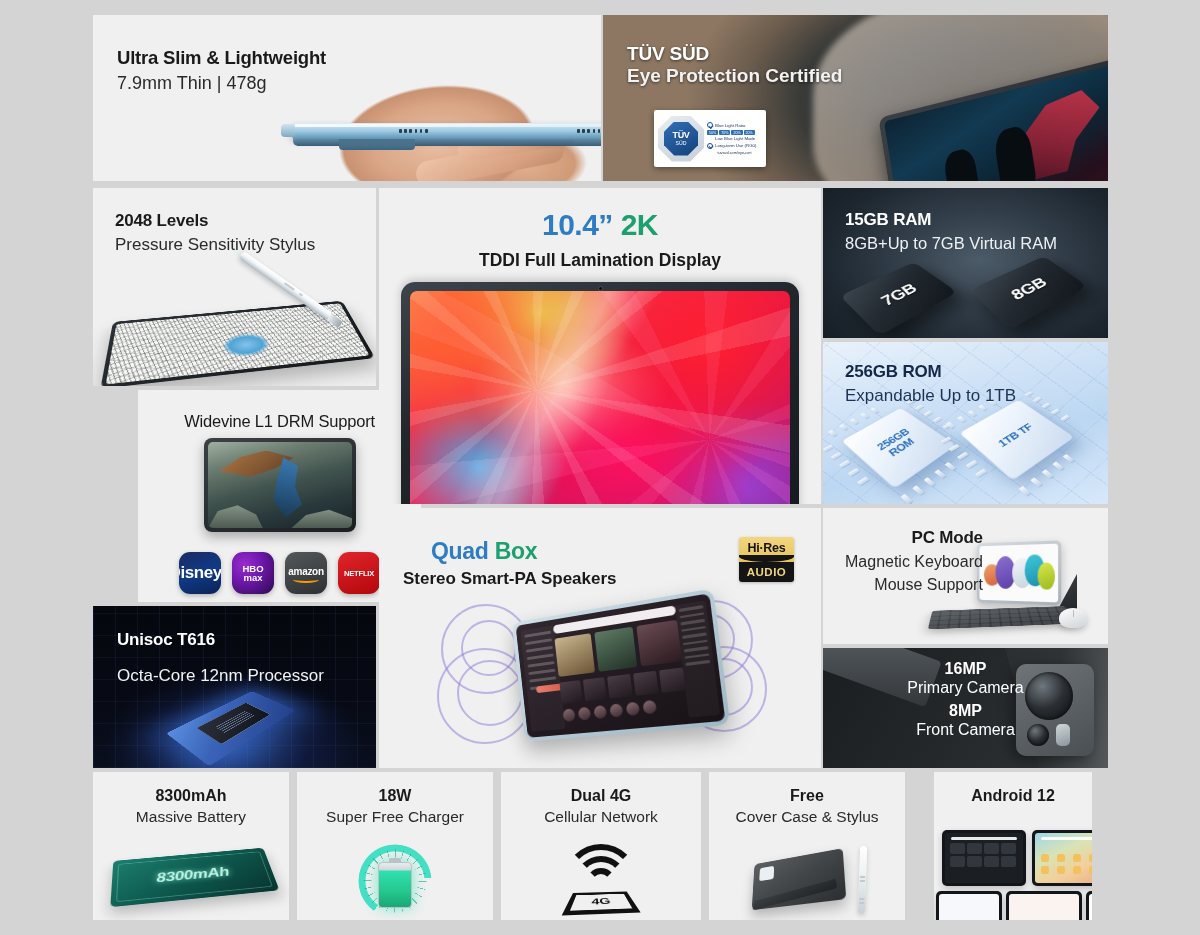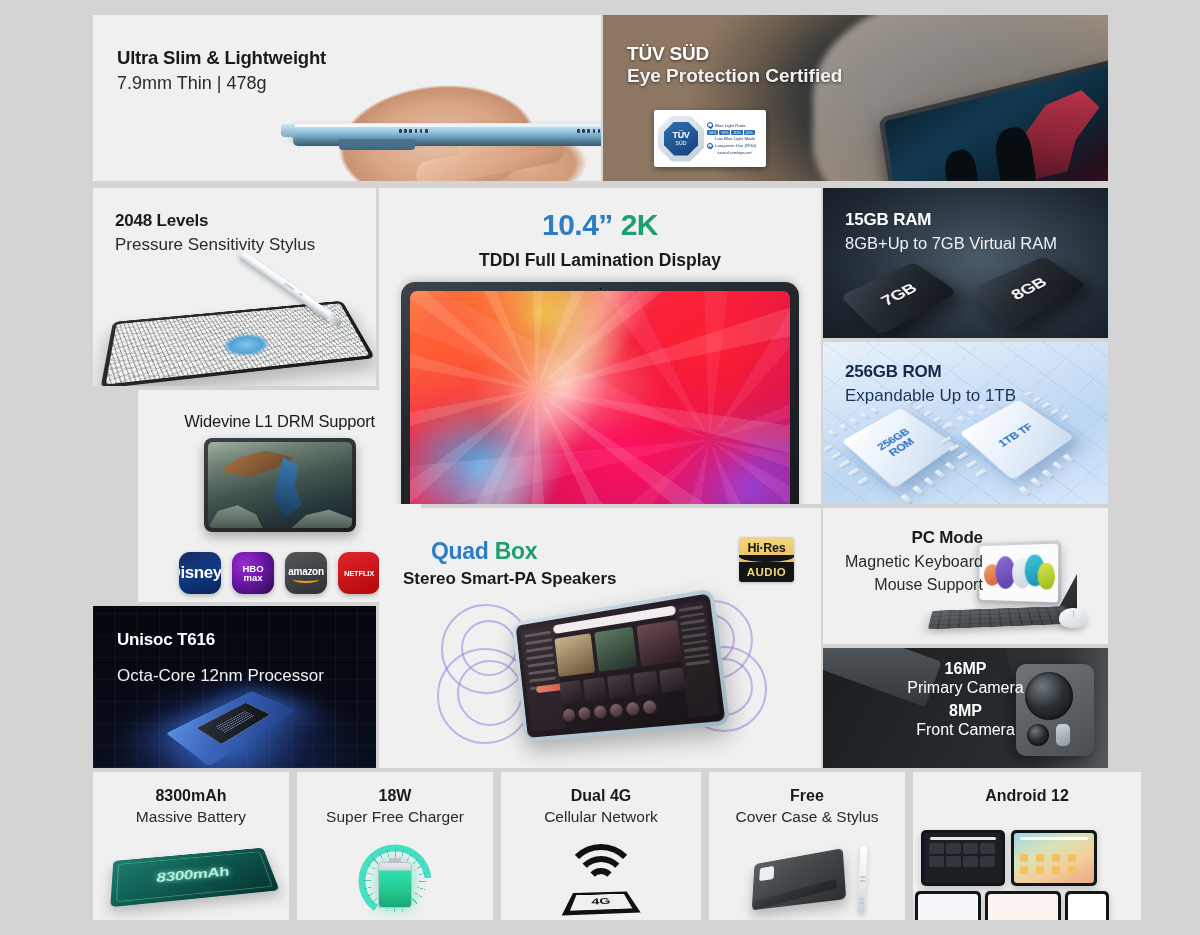--- a/index.html
+++ b/index.html
@@ -443,21 +443,21 @@
   .cam-l-sm { left:11px; top:60px; width:22px; height:22px; }
   .cam-flash { position:absolute; left:40px; top:60px; width:14px; height:22px;
     background: linear-gradient(160deg,#cfd7db,#8d969b); border-radius:5px; }
 
   
   .brow { position:absolute; top:772px; height:148px; background:#f0f0f0; }
   #b1 { left:93px; width:196px; }
   #b2 { left:297px; width:196px; }
   #b3 { left:501px; width:200px; }
   #b4 { left:709px; width:196px; }
-  #b5 { left:913px; width:228px; }
+  #b5 { left:934px; width:158px; }
   .btitle { text-align:center; font-size:16px; font-weight:bold; color:#1a1a1a; margin-top:15px; }
   .bsub { text-align:center; font-size:15.5px; font-weight:300; color:#2a2a2a; margin-top:3px; }
 
   .bat-img {
     position:absolute; left:20px; top:74px; width:160px; height:58px;
     transform: perspective(300px) rotateX(40deg) rotate(-7deg);
     background: linear-gradient(150deg,#1d7f6e 0%,#0f5d52 45%,#07342f 100%);
     border-radius:5px; box-shadow:0 8px 14px rgba(0,0,0,.22);
     display:flex; align-items:center; justify-content:center;
   }

